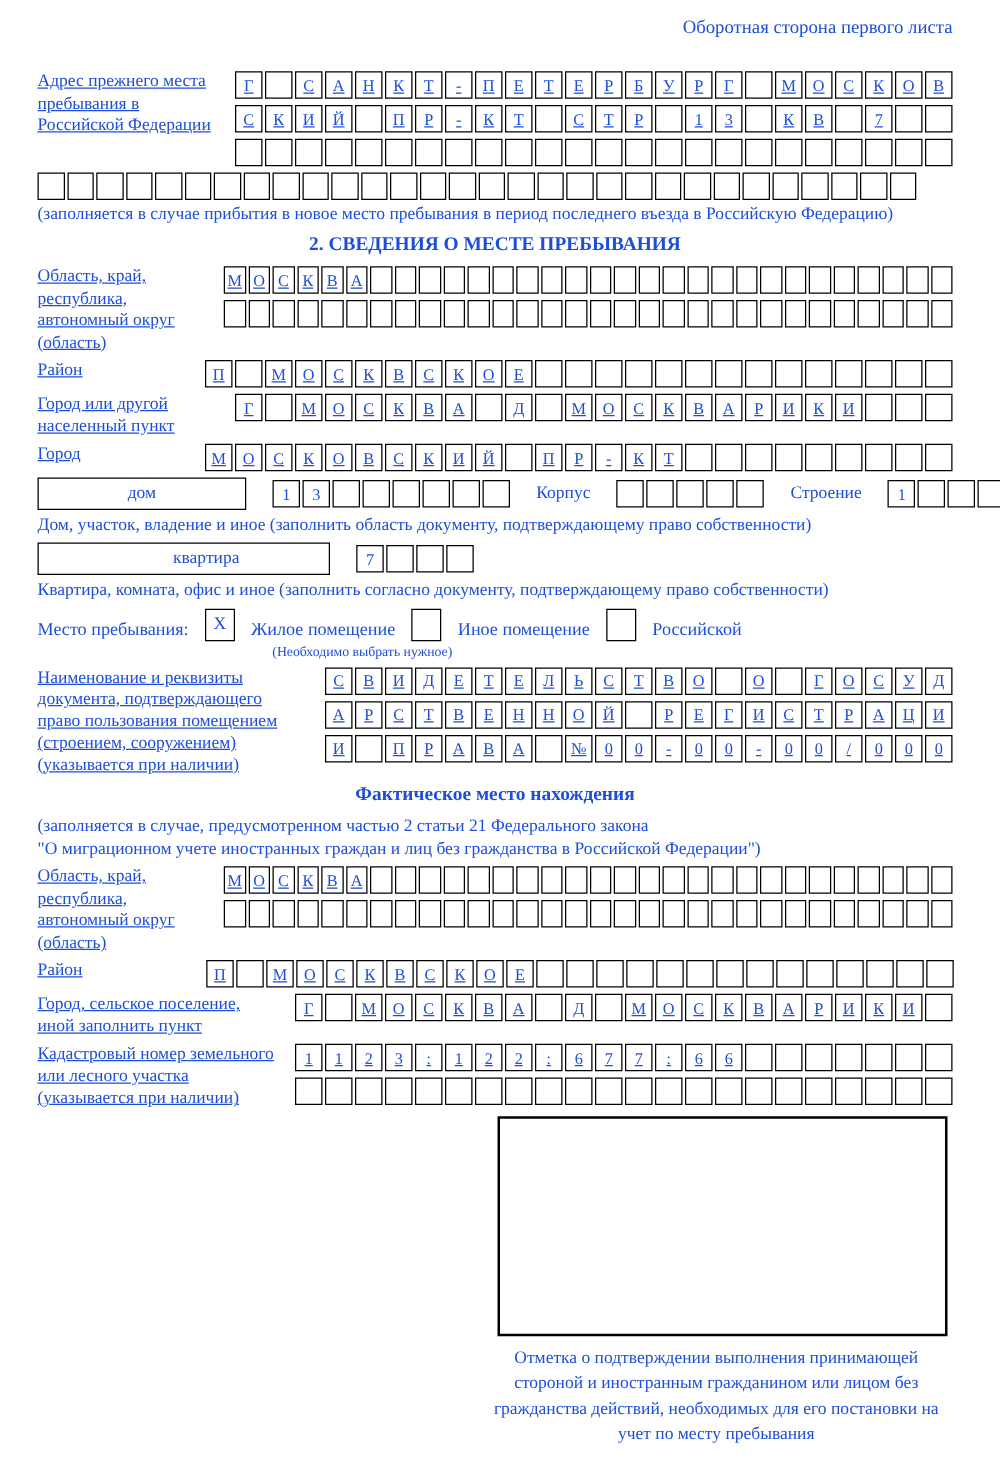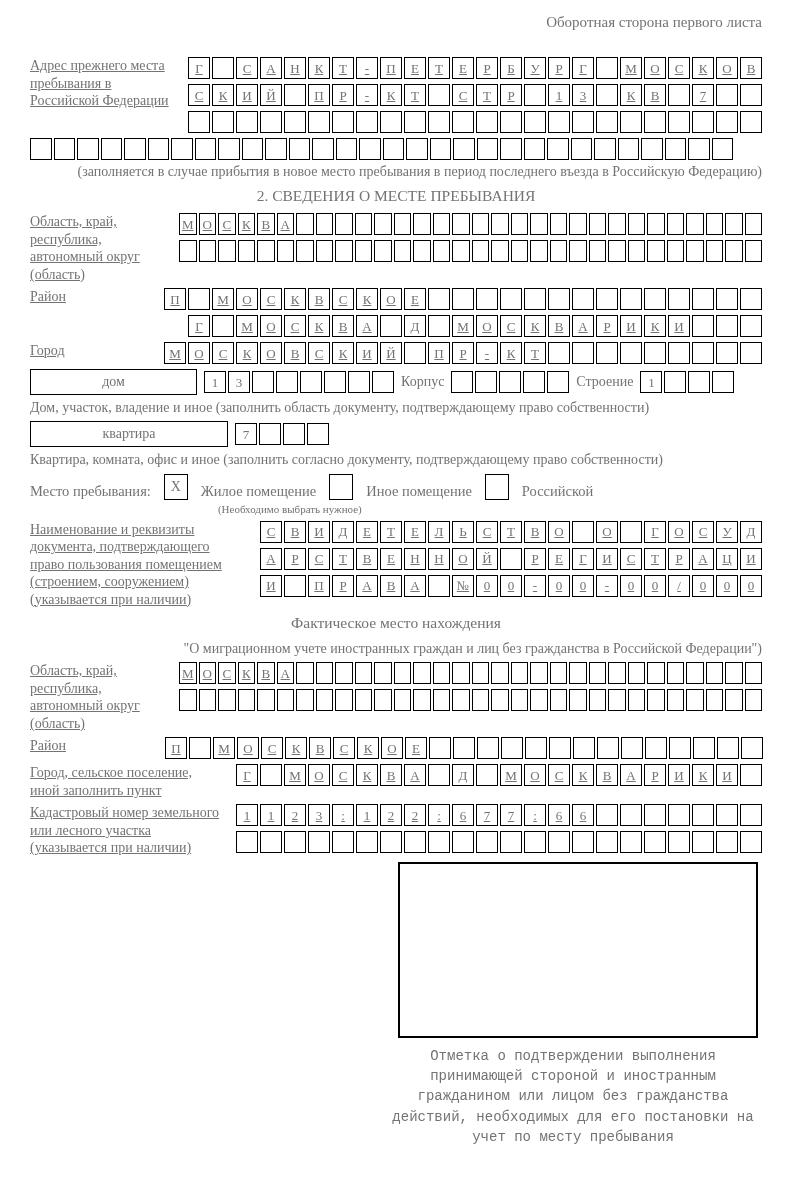--- a/index.html
+++ b/index.html
@@ -1,52 +1,52 @@
 <!DOCTYPE html>
 <html><head>
 <meta charset="utf-8">
 <style>
   html,body{margin:0;padding:0;background:#fff;}
   .page{
     width:800px;height:1180px;box-sizing:border-box;
     padding:14px 38px 0 30px;
-    background:#fff;color:#737373;
+    background:#fff;color:#1d4ed8;
     font-family:"Liberation Serif","DejaVu Serif",serif;
     position:relative;overflow:hidden;
   }
   .hdr{text-align:right;font-size:15px;margin-bottom:26px;}
   .field{display:flex;align-items:flex-start;margin-bottom:5px;text-decoration:underline;}
   .flabel{flex:none;font-size:14px;line-height:1.25;}
   .rowstack{margin-left:auto;display:flex;flex-direction:column;gap:5px;}
   .boxes{display:flex;gap:2px;margin-left:auto;}
   .boxes.left{margin-left:0;}
   .cbox{
     flex:none;width:20px;height:20px;border:1.6px solid #000;
     display:flex;align-items:center;justify-content:center;
     font-size:13px;line-height:1;
   }
   .sm .cbox{width:15.5px;}
   .full .cbox{width:19.5px;}
   .full{margin:3px 0 3px 0;}
   .note{font-size:14px;line-height:1.3;margin-bottom:4px;}
-  .center{text-align:right;}
-  .title{font-weight:normal;font-size:15.5px;text-align:center;margin:6px 0 8px 0;}
+  .center{text-align:left;}
+  .title{font-weight:bold;font-size:15.5px;text-align:center;margin:6px 0 8px 0;}
   .widebox{
     flex:none;border:1.6px solid #000;height:24px;
     display:flex;align-items:center;justify-content:center;font-size:14px;
   }
-  .houserow{display:flex;align-items:center;gap:7px;margin-bottom:4px;}
+  .houserow{display:flex;align-items:center;gap:21px;margin-bottom:4px;}
   .inlabel{font-size:14px;flex:none;}
   .checkrow{display:flex;align-items:flex-end;gap:13px;font-size:14.5px;margin:4px 0 3px 0;}
   .chkbox{
     flex:none;width:22px;height:24px;border:1.6px solid #000;
     display:flex;align-items:center;justify-content:center;font-size:14px;
   }
   .subnote{font-size:11px;text-align:center;width:55%;margin-left:8%;margin-bottom:6px;}
-  .stampwrap{margin-left:auto;width:378px;margin-top:4px;font-family:Liberation Mono, monospace;}
+  .stampwrap{margin-left:auto;width:378px;margin-top:4px;}
   .stampbox{width:360px;height:176px;border:2px solid #000;margin-left:14px;box-sizing:border-box;}
   .caption{font-size:14px;line-height:1.45;text-align:center;margin-top:8px;}
   .w148{width:148px;} .w112{width:112px;} .w128{width:128px;} .w190{width:190px;}
   .w210{width:210px;} .w135{width:135px;}
   .mb0{margin-bottom:0;}
 </style>
 </head>
 <body>
 
 <div class="page">
@@ -267,20 +267,21 @@
         <div class="cbox"></div>
         <div class="cbox"></div>
         <div class="cbox"></div>
         <div class="cbox"></div>
         <div class="cbox"></div>
         <div class="cbox"></div>
       </div>
   </div>
 
   <div class="field">
+    <div class="flabel w128">Город или другой населенный пункт</div>
     <div class="boxes">
         <div class="cbox">Г</div>
         <div class="cbox"></div>
         <div class="cbox">М</div>
         <div class="cbox">О</div>
         <div class="cbox">С</div>
         <div class="cbox">К</div>
         <div class="cbox">В</div>
         <div class="cbox">А</div>
         <div class="cbox"></div>
@@ -357,21 +358,21 @@
     <div class="boxes left">
         <div class="cbox">1</div>
         <div class="cbox"></div>
         <div class="cbox"></div>
         <div class="cbox"></div>
       </div>
   </div>
   <div class="note">Дом, участок, владение и иное (заполнить область документу, подтверждающему право собственности)</div>
 
   <div class="houserow">
-    <div class="widebox" style="width:196px;">квартира</div>
+    <div class="widebox" style="width:196px;padding-left:36px;">квартира</div>
     <div class="boxes left">
         <div class="cbox">7</div>
         <div class="cbox"></div>
         <div class="cbox"></div>
         <div class="cbox"></div>
       </div>
   </div>
   <div class="note">Квартира, комната, офис и иное (заполнить согласно документу, подтверждающему право собственности)</div>
 
   <div class="checkrow">
@@ -454,20 +455,21 @@
           <div class="cbox">0</div>
           <div class="cbox">/</div>
           <div class="cbox">0</div>
           <div class="cbox">0</div>
           <div class="cbox">0</div>
         </div>
     </div>
   </div>
 
   <div class="title">Фактическое место нахождения</div>
+  <div class="note center mb0">(заполняется в случае, предусмотренном частью 2 статьи 21 Федерального закона</div>
   <div class="note center">"О миграционном учете иностранных граждан и лиц без гражданства в Российской Федерации")</div>
 
   <div class="field">
     <div class="flabel w135">Область, край, республика, автономный округ (область)</div>
     <div class="rowstack">
       <div class="boxes sm">
           <div class="cbox">М</div>
           <div class="cbox">О</div>
           <div class="cbox">С</div>
           <div class="cbox">К</div>

